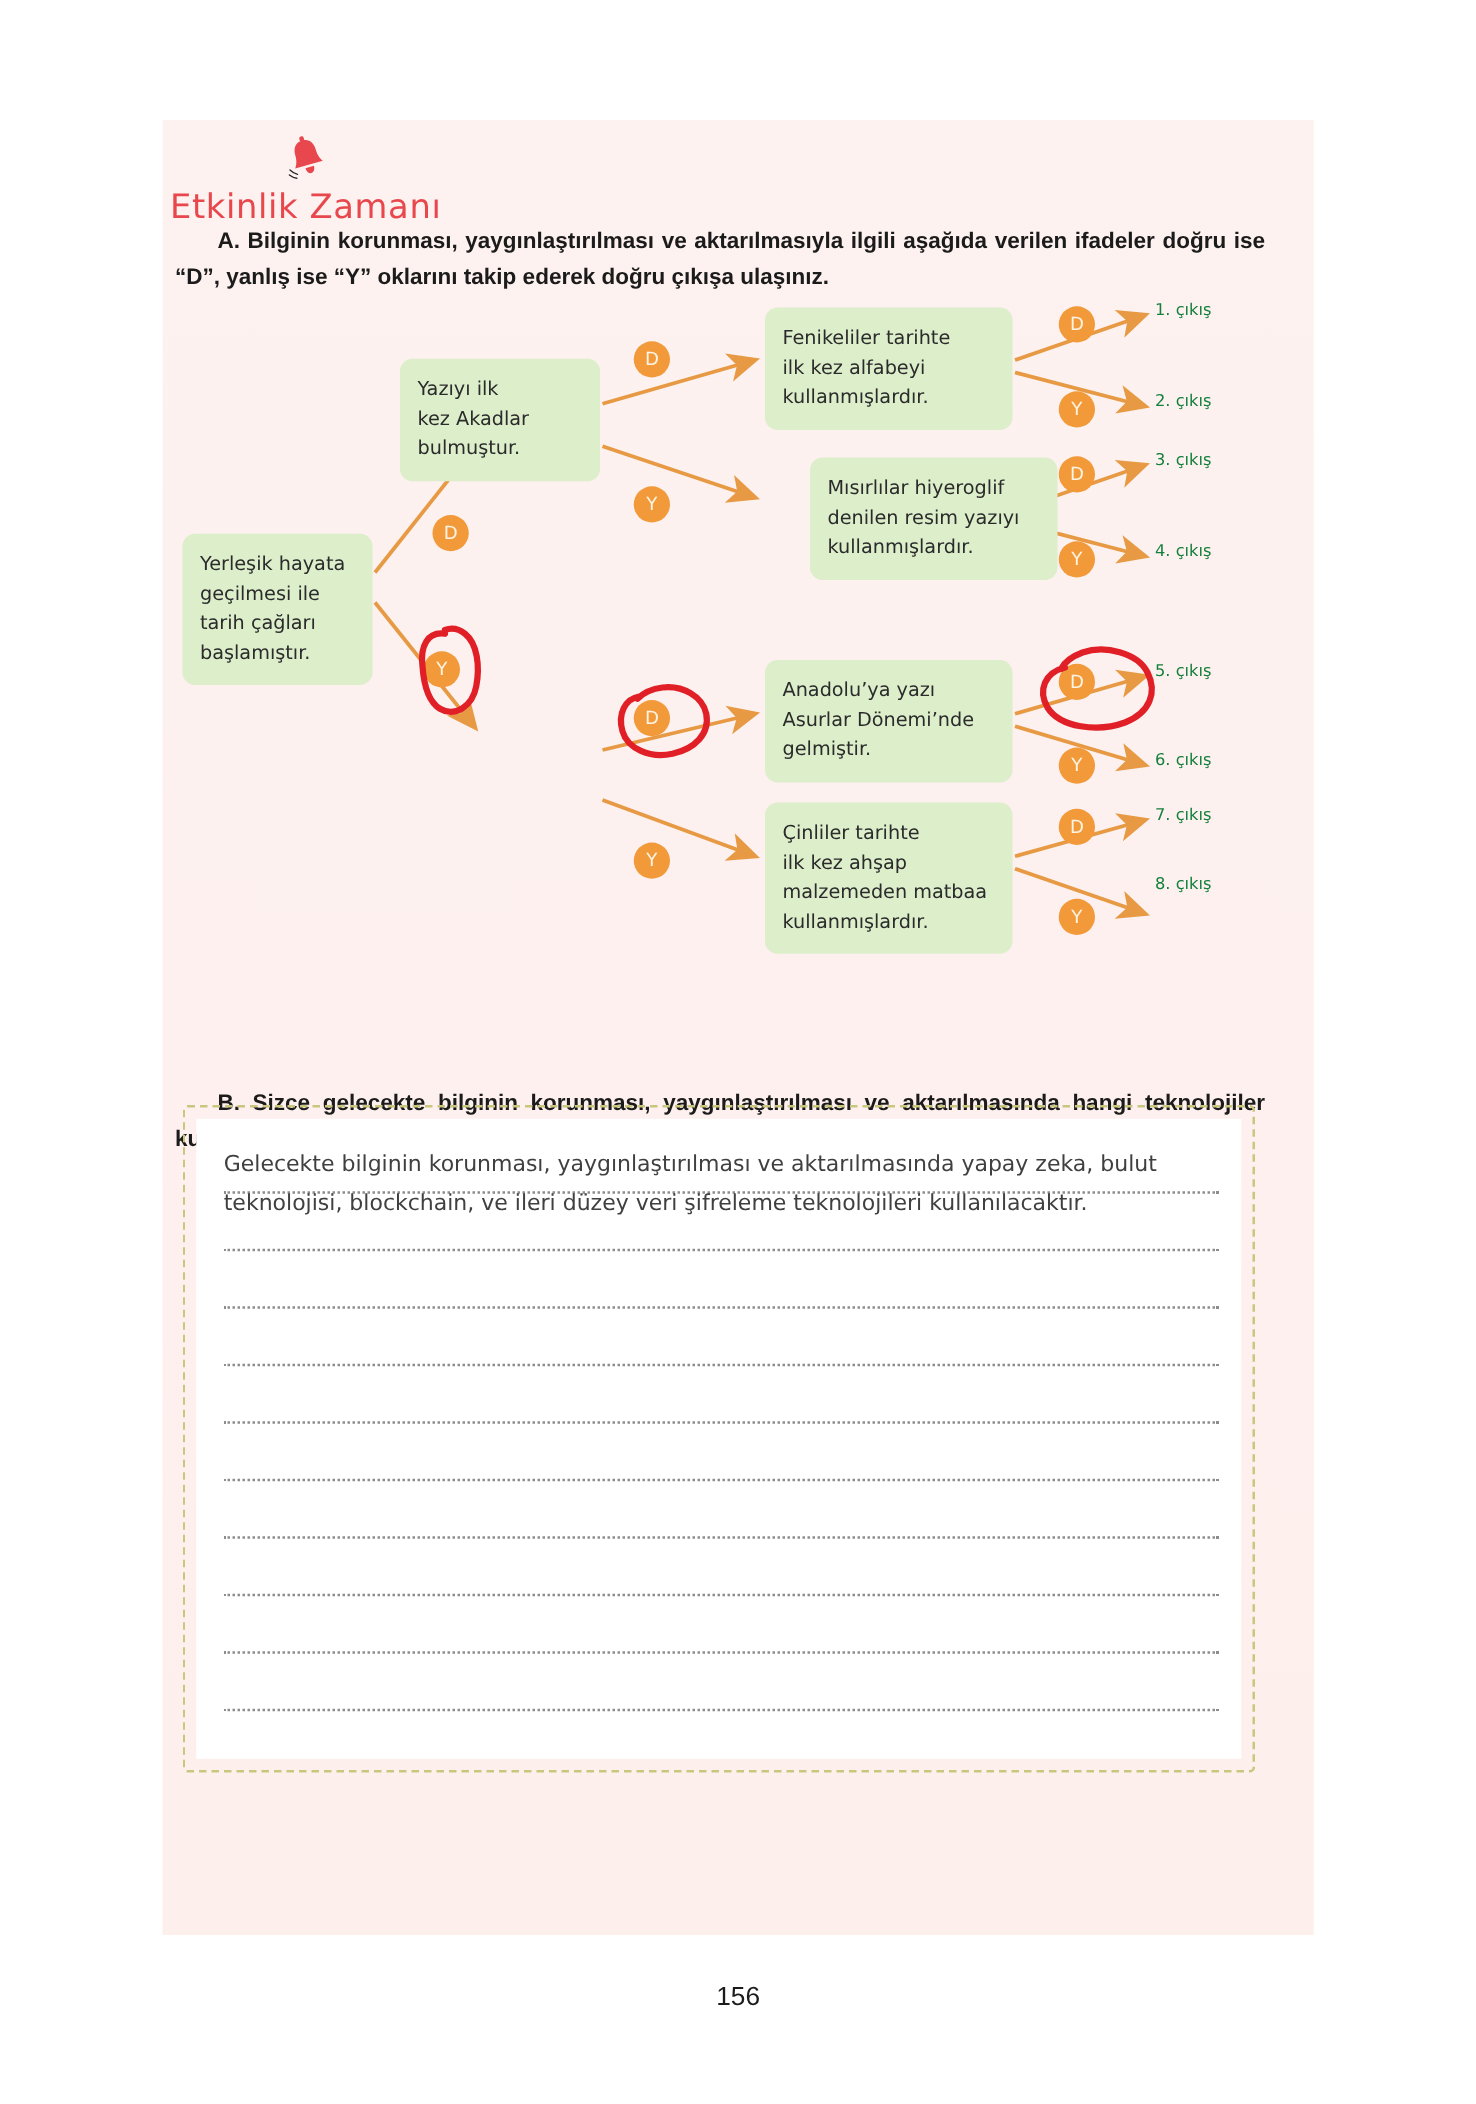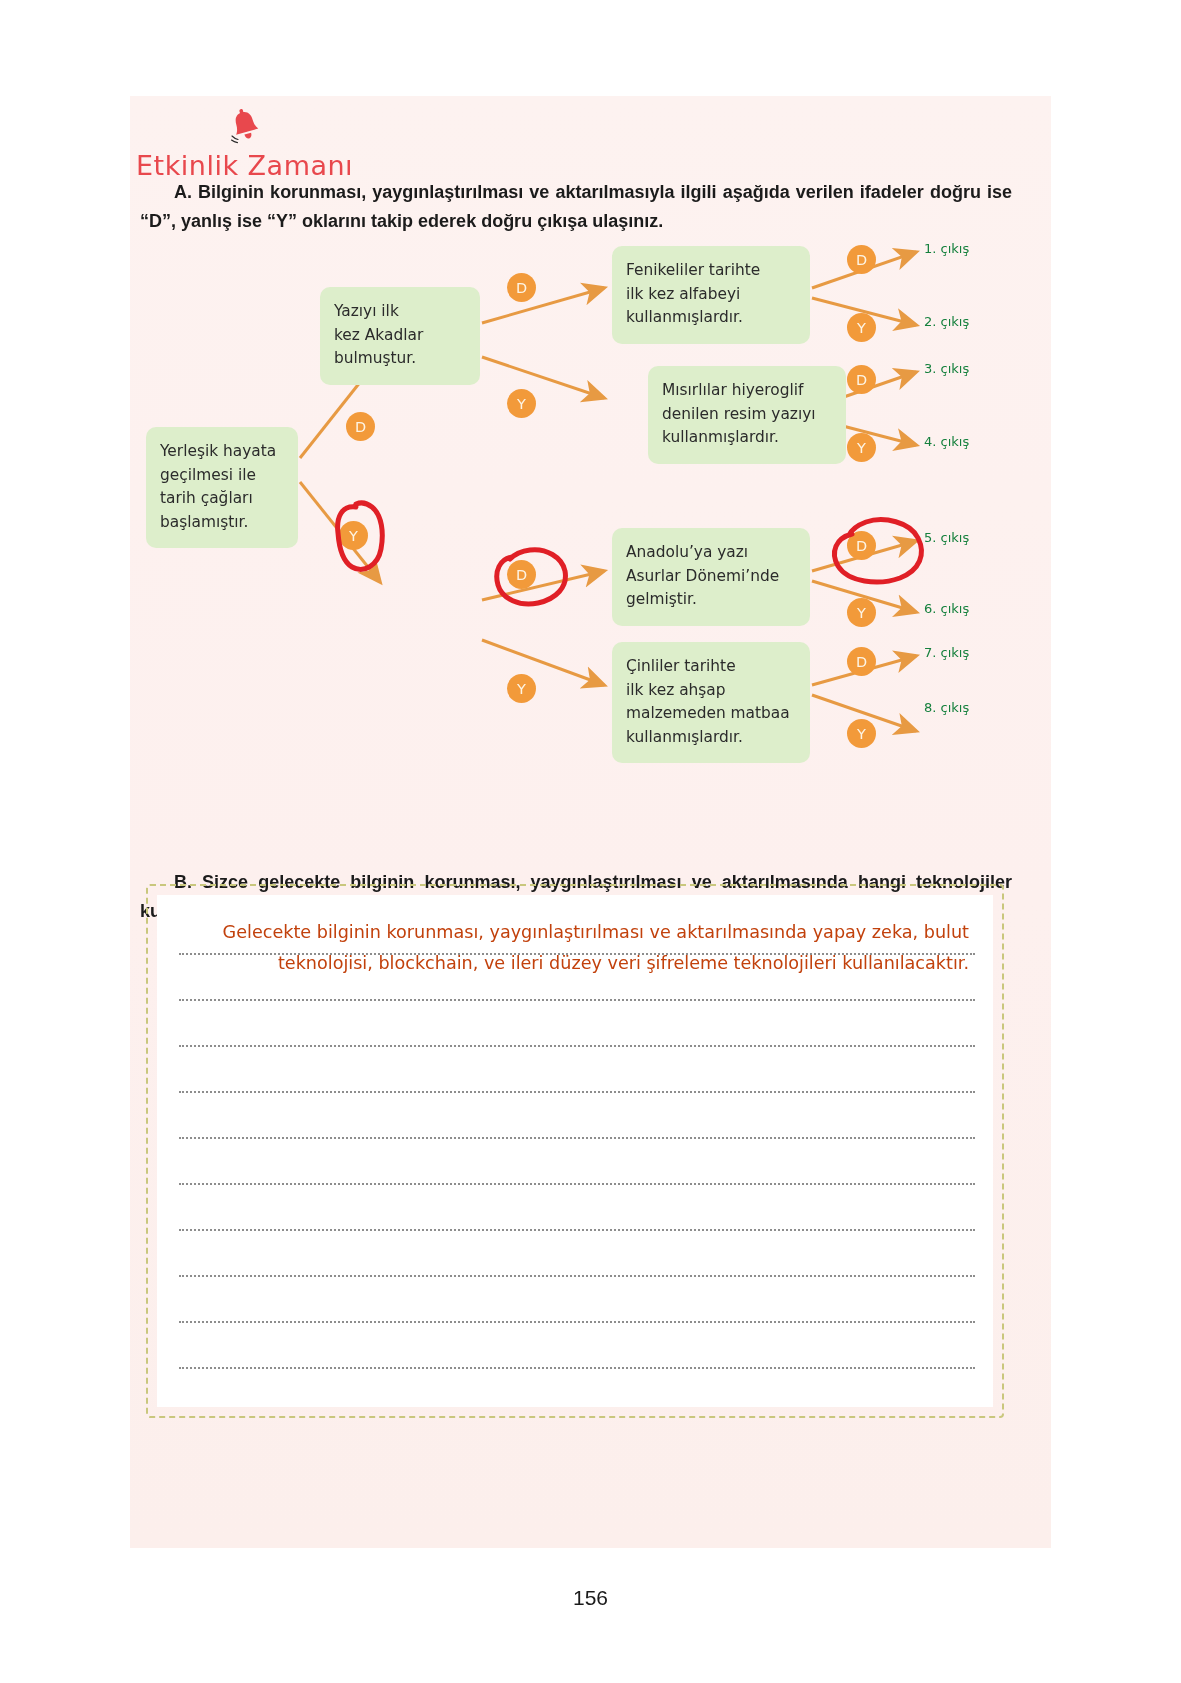--- a/index.html
+++ b/index.html
@@ -146,23 +146,22 @@
     height: 0;
   }
   #answer-text {
     position: absolute;
     left: 22px;
     top: 22px;
     width: 790px;
     font-family: "DejaVu Sans", sans-serif;
     font-size: 17.6px;
     line-height: 31px;
-    color: #c2410c;
+    color: #404040;
     white-space: pre-line;
-    text-align: right;
   }
 
   
   #page-number {
     position: absolute;
     left: 0;
     top: 1586px;
     width: 1181px;
     text-align: center;
     font-family: "Liberation Sans", sans-serif;

